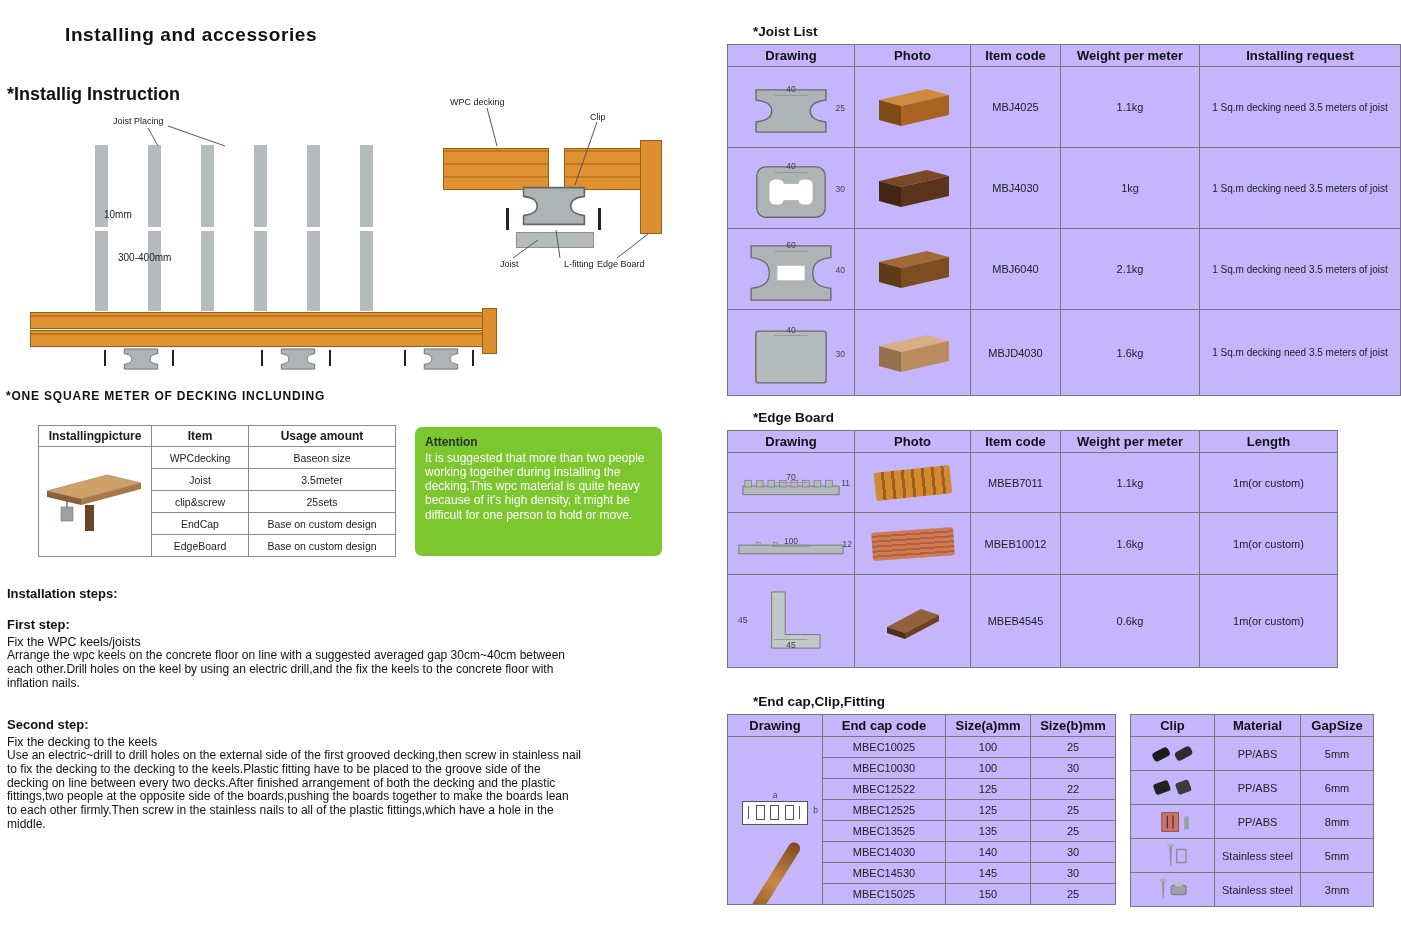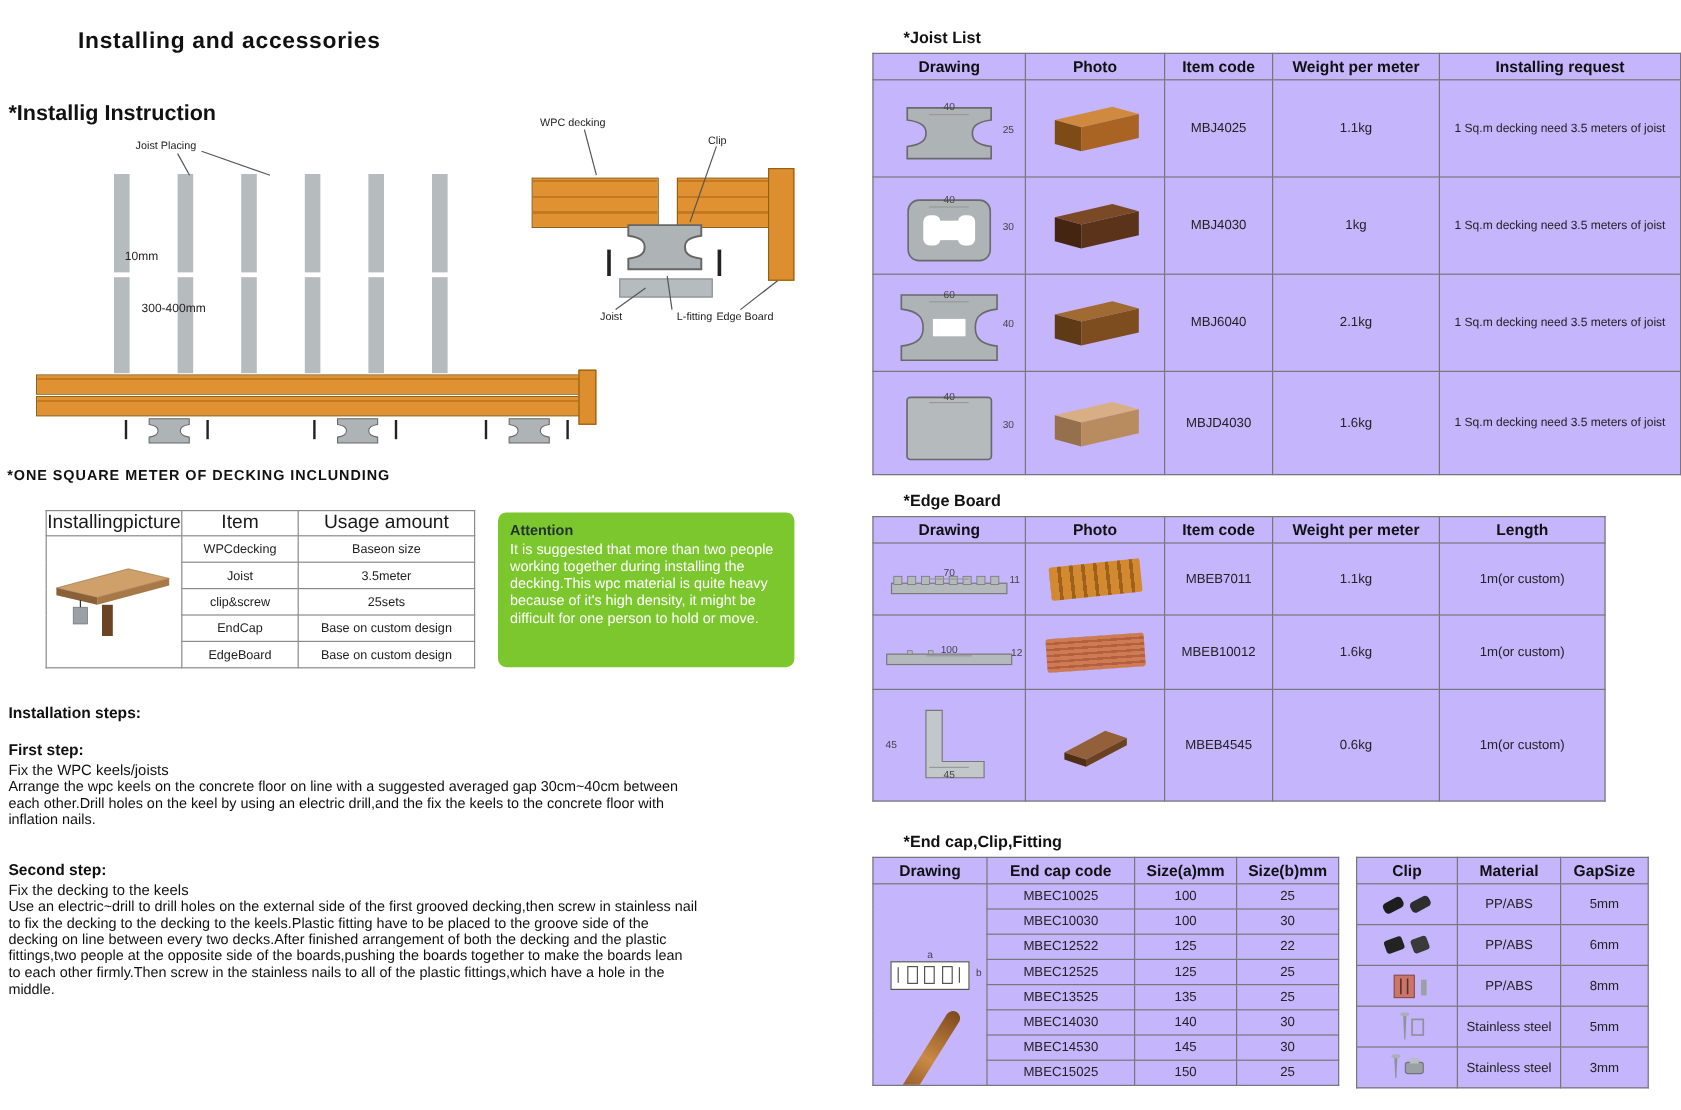--- a/index.html
+++ b/index.html
@@ -22,21 +22,21 @@
   .cell-code{font-size:11px;color:#222;}
   .cell-req{font-size:10px;color:#222;padding:0 3px;}
   .draw{position:relative;width:100%;height:100%;display:flex;align-items:center;justify-content:center;padding-top:8px;box-sizing:border-box;}
   .dim{position:absolute;font-size:8.5px;color:#444;line-height:1;}
   .dim-top{top:5px;left:50%;transform:translateX(-50%);border-bottom:1px solid #999;padding:0 12px 1px;}
   .dim-right{right:9px;top:52%;transform:translateY(-50%);}
   .dim-left{left:10px;top:42%;}
   .dim-bottom{bottom:3px;left:50%;transform:translateX(-50%);border-top:1px solid #999;padding:1px 12px 0;}
   .inc-table{position:absolute;left:38px;top:425px;border-collapse:collapse;table-layout:fixed;}
   .inc-table th,.inc-table td{border:1px solid #8a8a8a;text-align:center;vertical-align:middle;padding:0;}
-  .inc-table th{font-size:16px;font-weight:normal;height:20px;}
+  .inc-table th{font-size:12px;font-weight:bold;height:20px;}
   .inc-table td{font-size:10.5px;height:21px;color:#222;}
   .attention{position:absolute;left:415px;top:427px;width:247px;height:129px;background:#7cc62e;border-radius:7px;box-sizing:border-box;padding:8px 10px;}
   .attn-title{font-size:12px;font-weight:bold;color:#233;}
   .attn-body{margin-top:2px;font-size:12px;line-height:1.18;color:#fff;}
   .steps{position:absolute;left:7px;top:586px;width:575px;}
   .steps h3{margin:0;font-size:13px;font-weight:bold;color:#111;}
   .steps .sub{margin:3px 0 0;font-size:12.4px;color:#111;}
   .steps .body{margin:0;font-size:12px;line-height:1.16;color:#111;}
   .gap16{height:16px;}  .gap26{height:26px;}
   .photo3d{display:block;margin:0 auto;}

